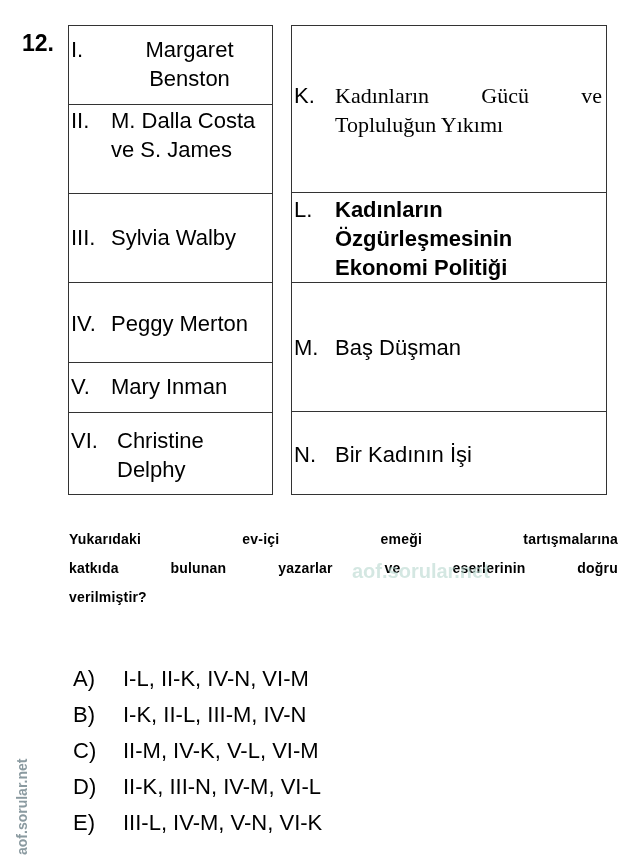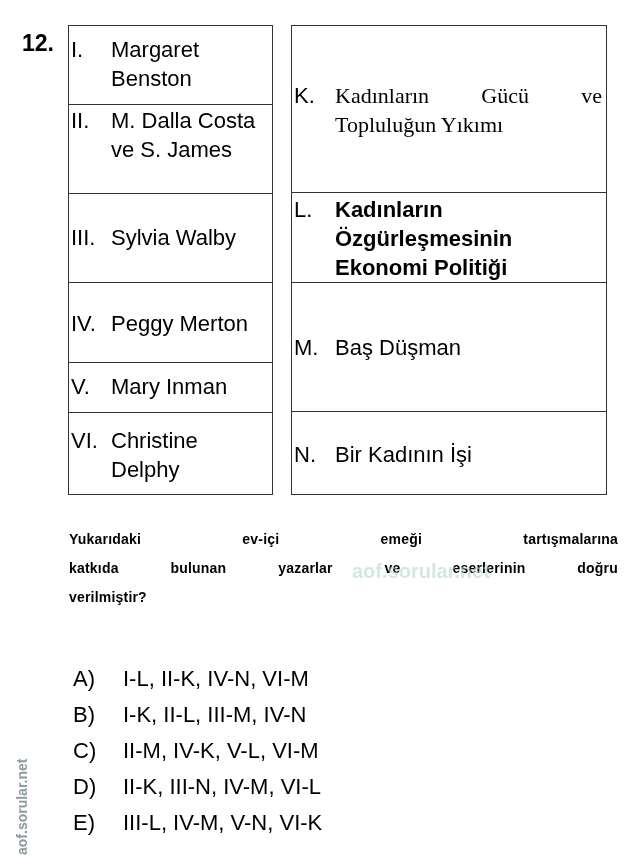--- a/index.html
+++ b/index.html
@@ -30,41 +30,41 @@
             white-space:nowrap; font-weight:bold; }
 </style>
 </head>
 <body>
 
 <div class="qnum">12.</div>
 
 <div class="tbl" id="left">
   <div class="row first" style="top:0;height:78px;">
     <span class="lbl" style="top:9px;">I.</span>
-    <span class="txt" style="top:9px;">Margaret Benston</span>
+    <span class="txt" style="top:9px;text-align:center;">Margaret Benston</span>
   </div>
   <div class="row" style="top:78px;height:89px;">
     <span class="lbl" style="top:1px;">II.</span>
     <span class="txt" style="top:1px;">M. Dalla Costa ve S. James</span>
   </div>
   <div class="row" style="top:167px;height:89px;">
     <span class="lbl" style="top:29px;">III.</span>
     <span class="txt" style="top:29px;">Sylvia Walby</span>
   </div>
   <div class="row" style="top:256px;height:80px;">
     <span class="lbl" style="top:26px;">IV.</span>
     <span class="txt" style="top:26px;white-space:nowrap;">Peggy Merton</span>
   </div>
   <div class="row" style="top:336px;height:50px;">
     <span class="lbl" style="top:9px;">V.</span>
     <span class="txt" style="top:9px;">Mary Inman</span>
   </div>
   <div class="row" style="top:386px;height:84px;">
     <span class="lbl" style="top:13px;">VI.</span>
-    <span class="txt" style="top:13px;">Christine Delphy</span>
+    <span class="txt" style="top:13px;margin-left:6px;">Christine Delphy</span>
   </div>
 </div>
 
 <div class="tbl" id="right">
   <div class="row first" style="top:0;height:166px;">
     <span class="lbl" style="top:55px;">K.</span>
     <span class="txt justify" style="top:55px;">Kadınların Gücü ve Topluluğun Yıkımı</span>
   </div>
   <div class="row" style="top:166px;height:90px;">
     <span class="lbl" style="top:2px;">L.</span>

